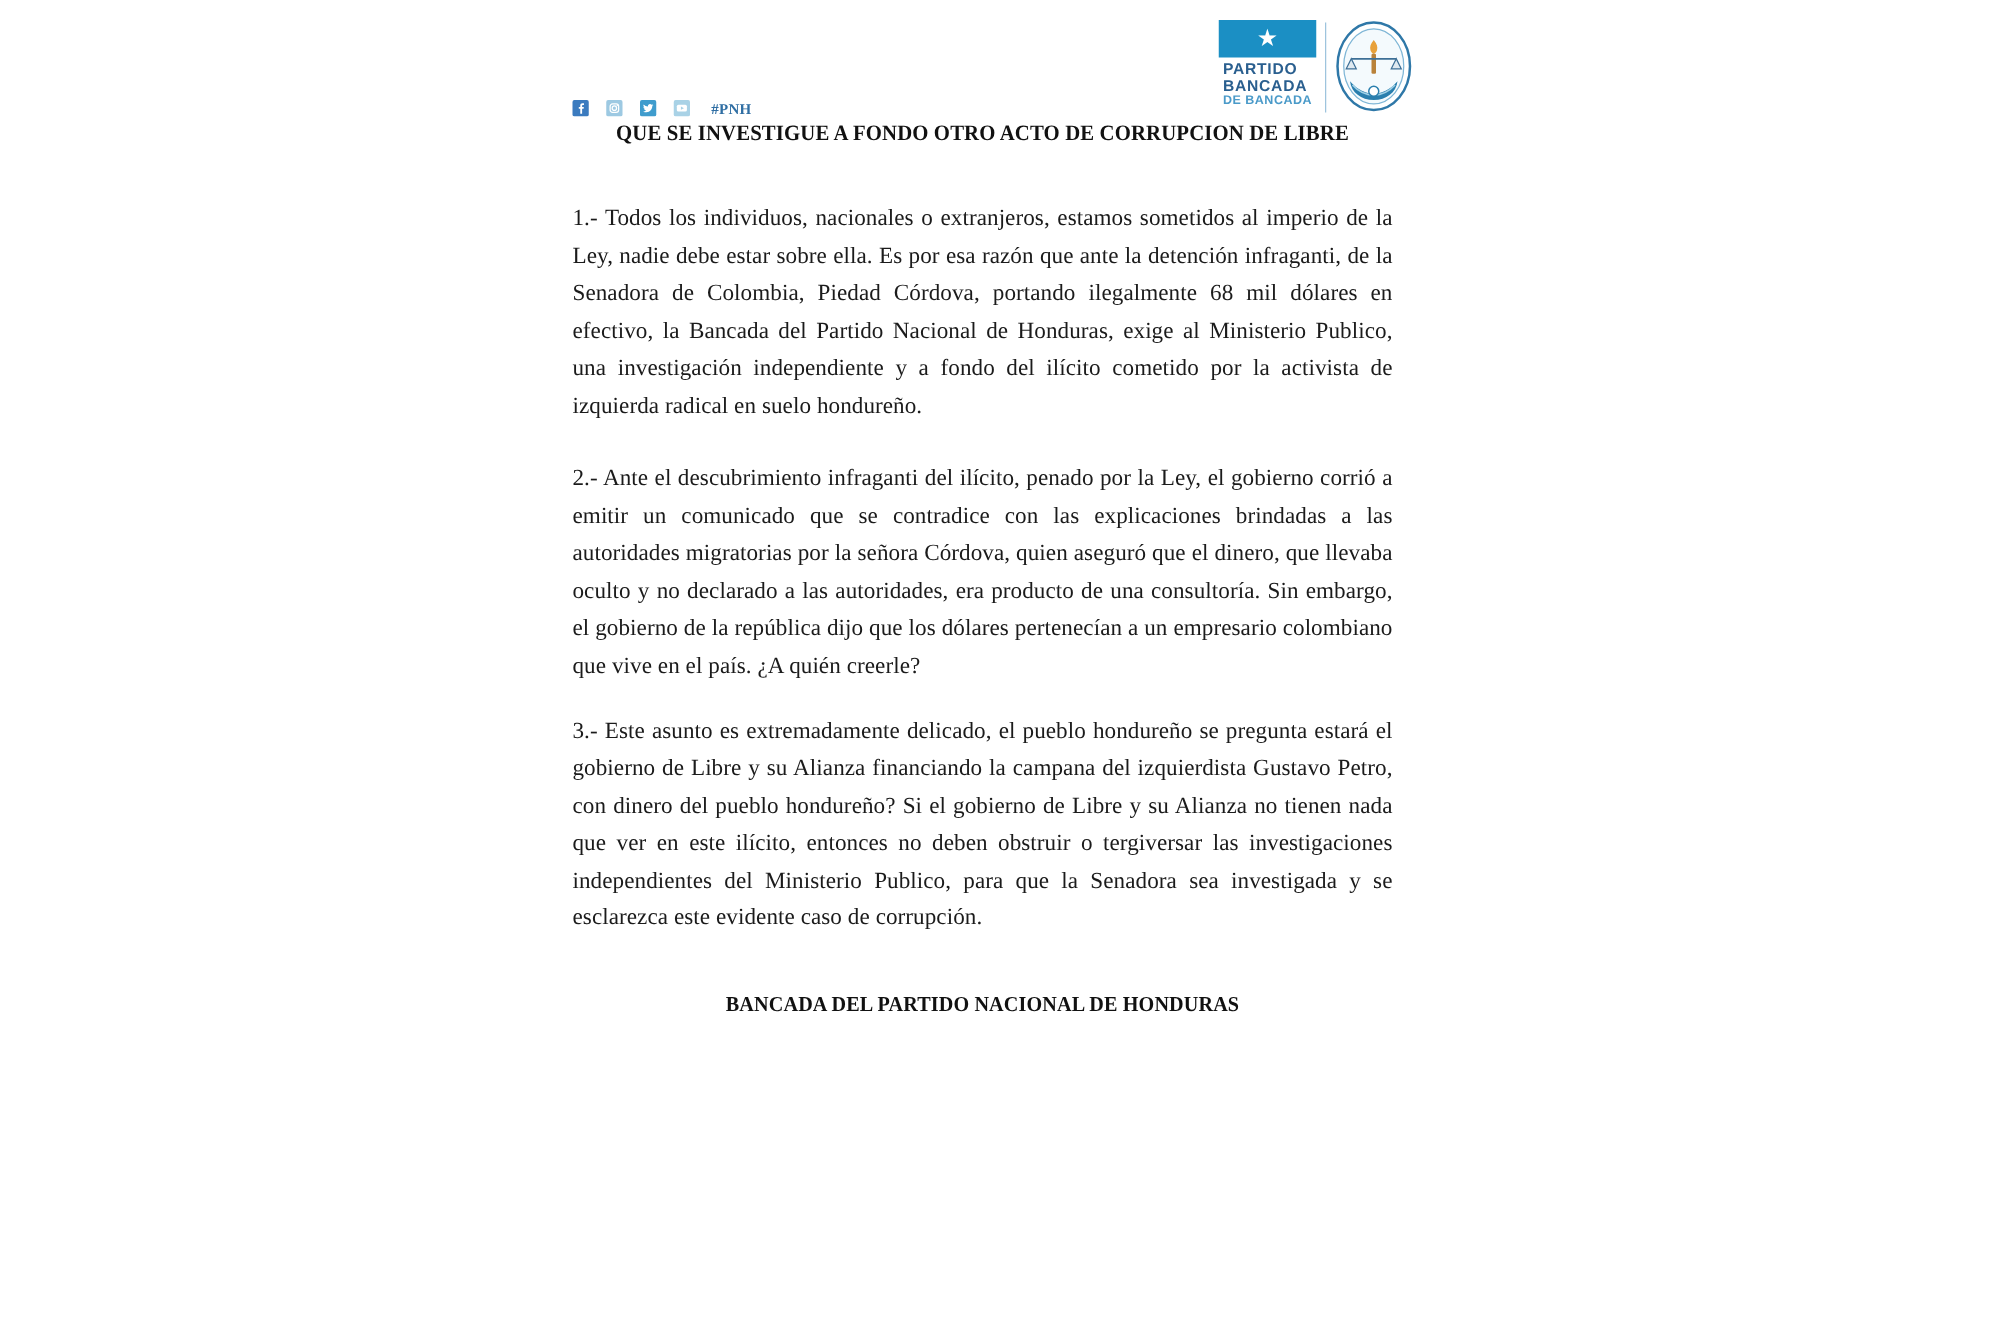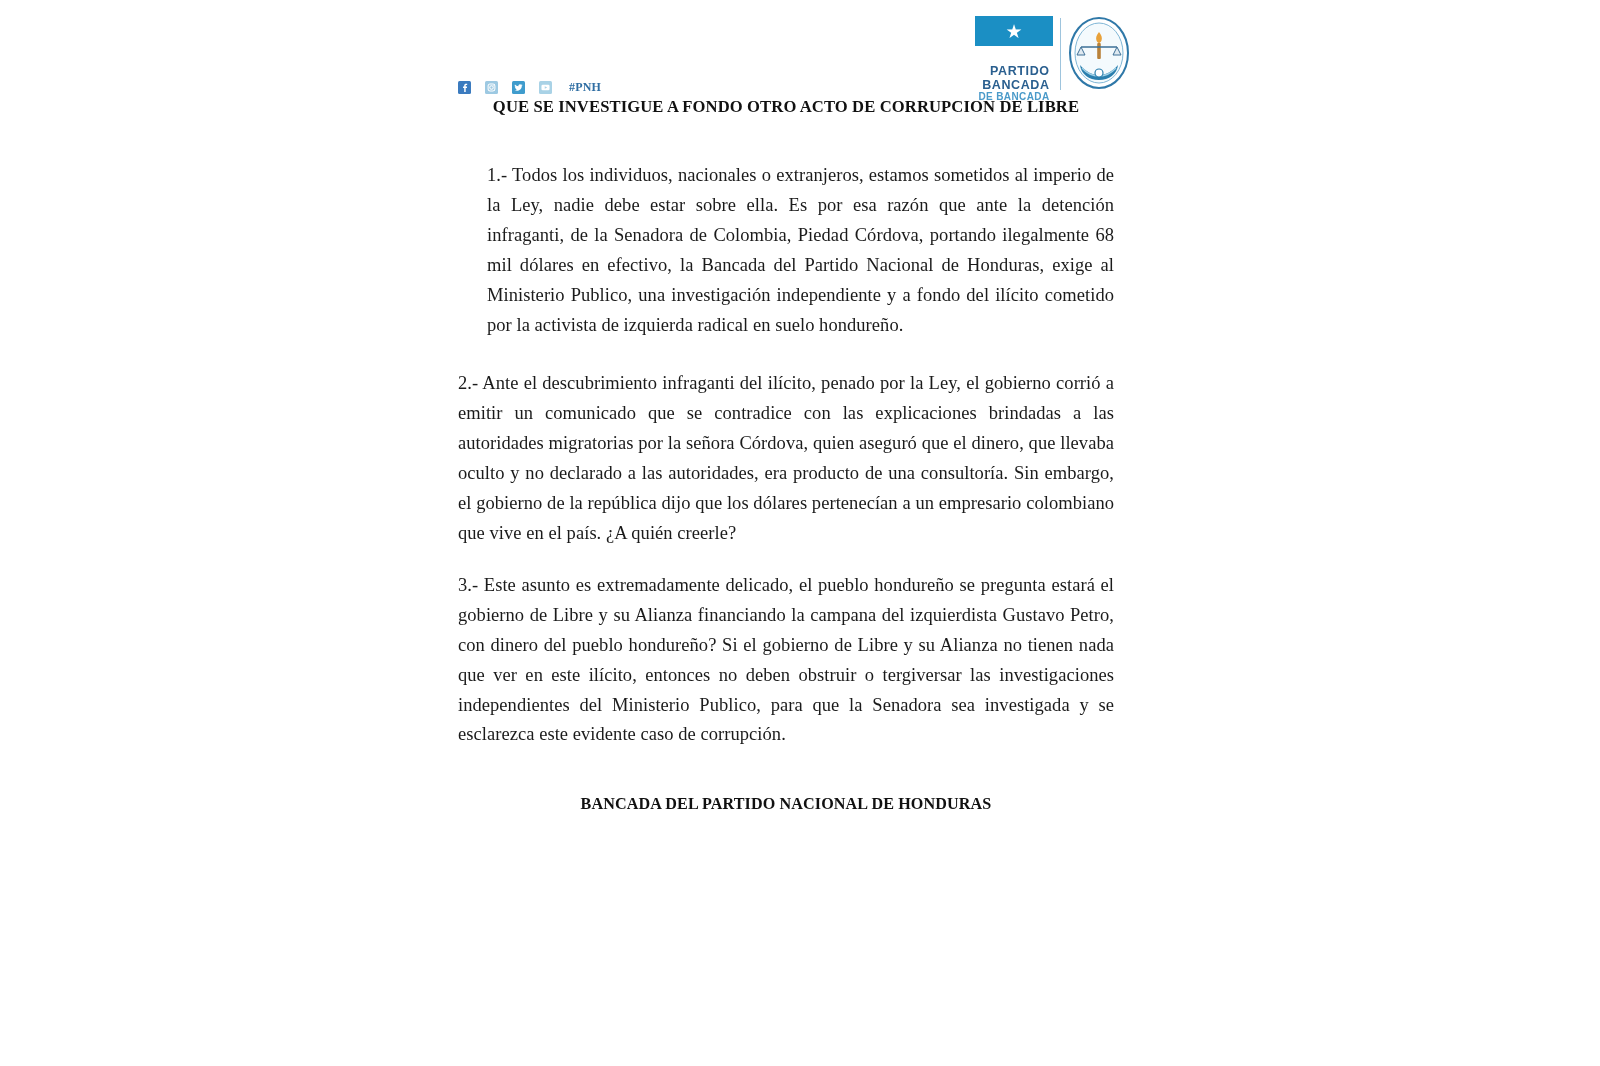--- a/index.html
+++ b/index.html
@@ -51,21 +51,20 @@
   }
   .brand-left .brand-line.l2 {
     color: #1d4a7c;
   }
 
   .social-row {
     position: absolute;
     left: 458px;
     top: 80px;
     display: flex;
-    align-items: center;
     gap: 14px;
   }
   .social-ico {
     width: 13px;
     height: 13px;
     border-radius: 1.5px;
     display: inline-flex;
     align-items: center;
     justify-content: center;
     color: #ffffff;
@@ -111,22 +110,22 @@
     display: flex;
     align-items: center;
     justify-content: center;
   }
   .pn-flag .star {
     color: #ffffff;
     font-size: 19px;
     line-height: 1;
   }
   .pn-words {
-    margin-top: 19px;
-    text-align: right;
+    margin-top: 3px;
+    text-align: left;
     font-family: "Liberation Sans", "DejaVu Sans", sans-serif;
     font-weight: bold;
     line-height: 1.08;
     letter-spacing: 0.6px;
   }
   .pn-words .w1,
   .pn-words .w2 {
     display: block;
     font-size: 12.5px;
     color: #2a5f8f;
@@ -183,21 +182,21 @@
 
   .item {
     margin: 28px 0 0 0;
     text-align: justify;
     text-justify: inter-word;
     font-size: 18.5px;
     line-height: 1.62;
     color: #1b1b1b;
     letter-spacing: 0.05px;
   }
-  .item.i1 { margin-top: 44px; margin-left: 29px; }
+  .item.i1 { margin-top: 44px; }
   .item.i3 { margin-top: 22px; }
 
   .dateline {
     margin: 44px 0 0 0;
     text-align: left;
     font-size: 18.5px;
     line-height: 1.62;
     color: #1b1b1b;
   }
 

